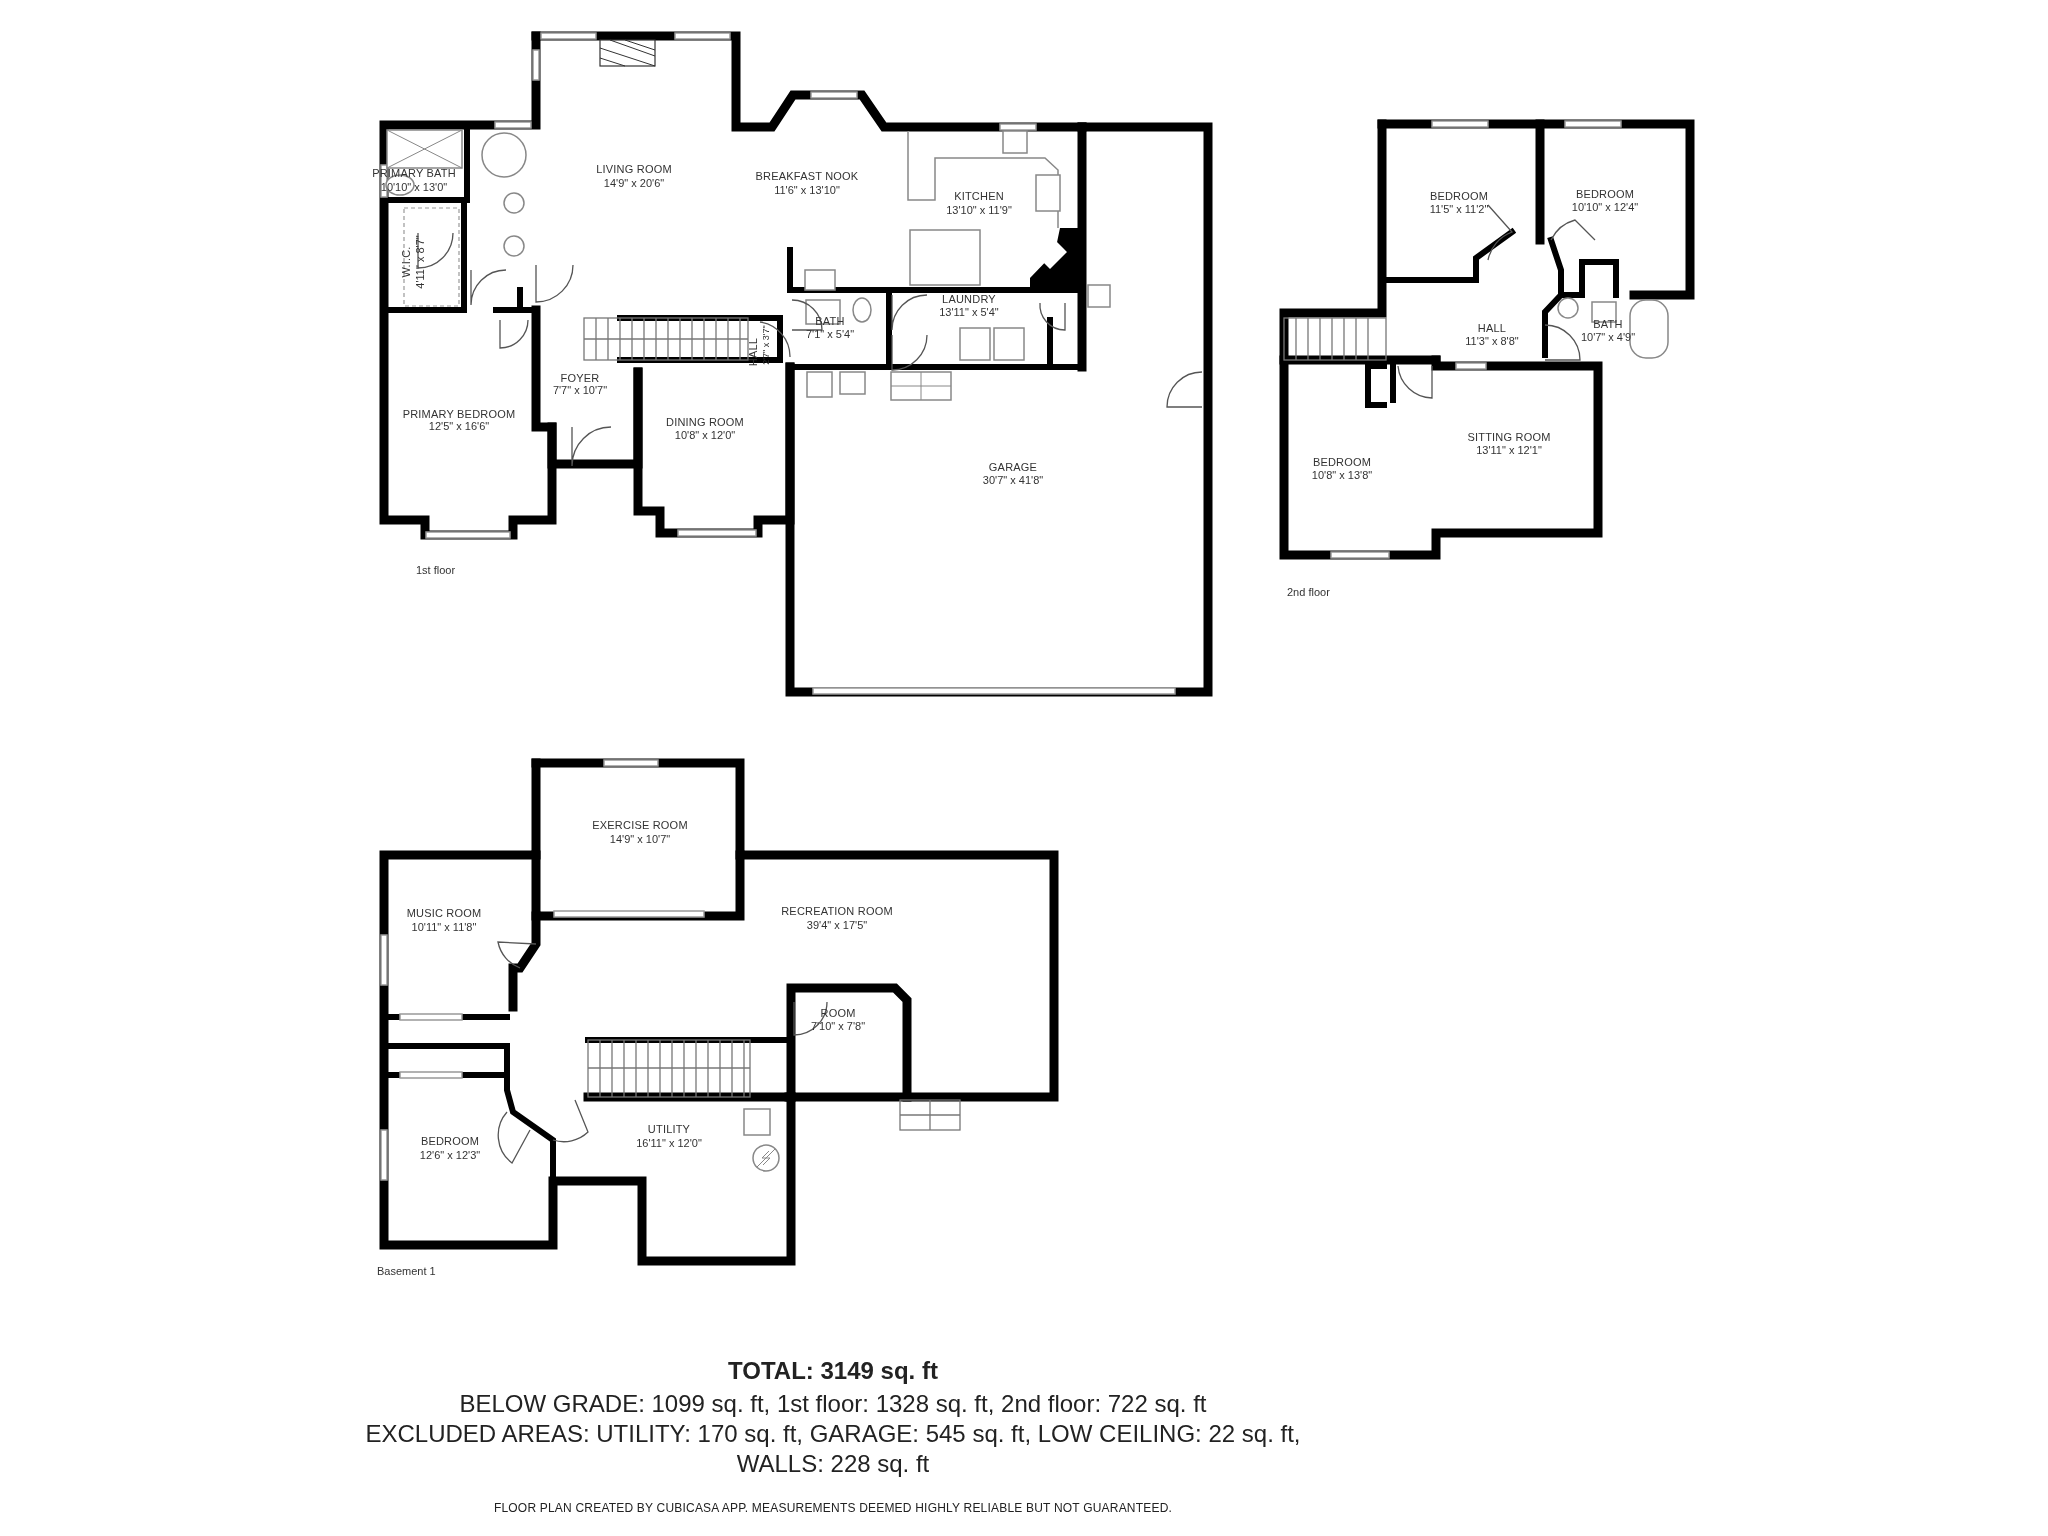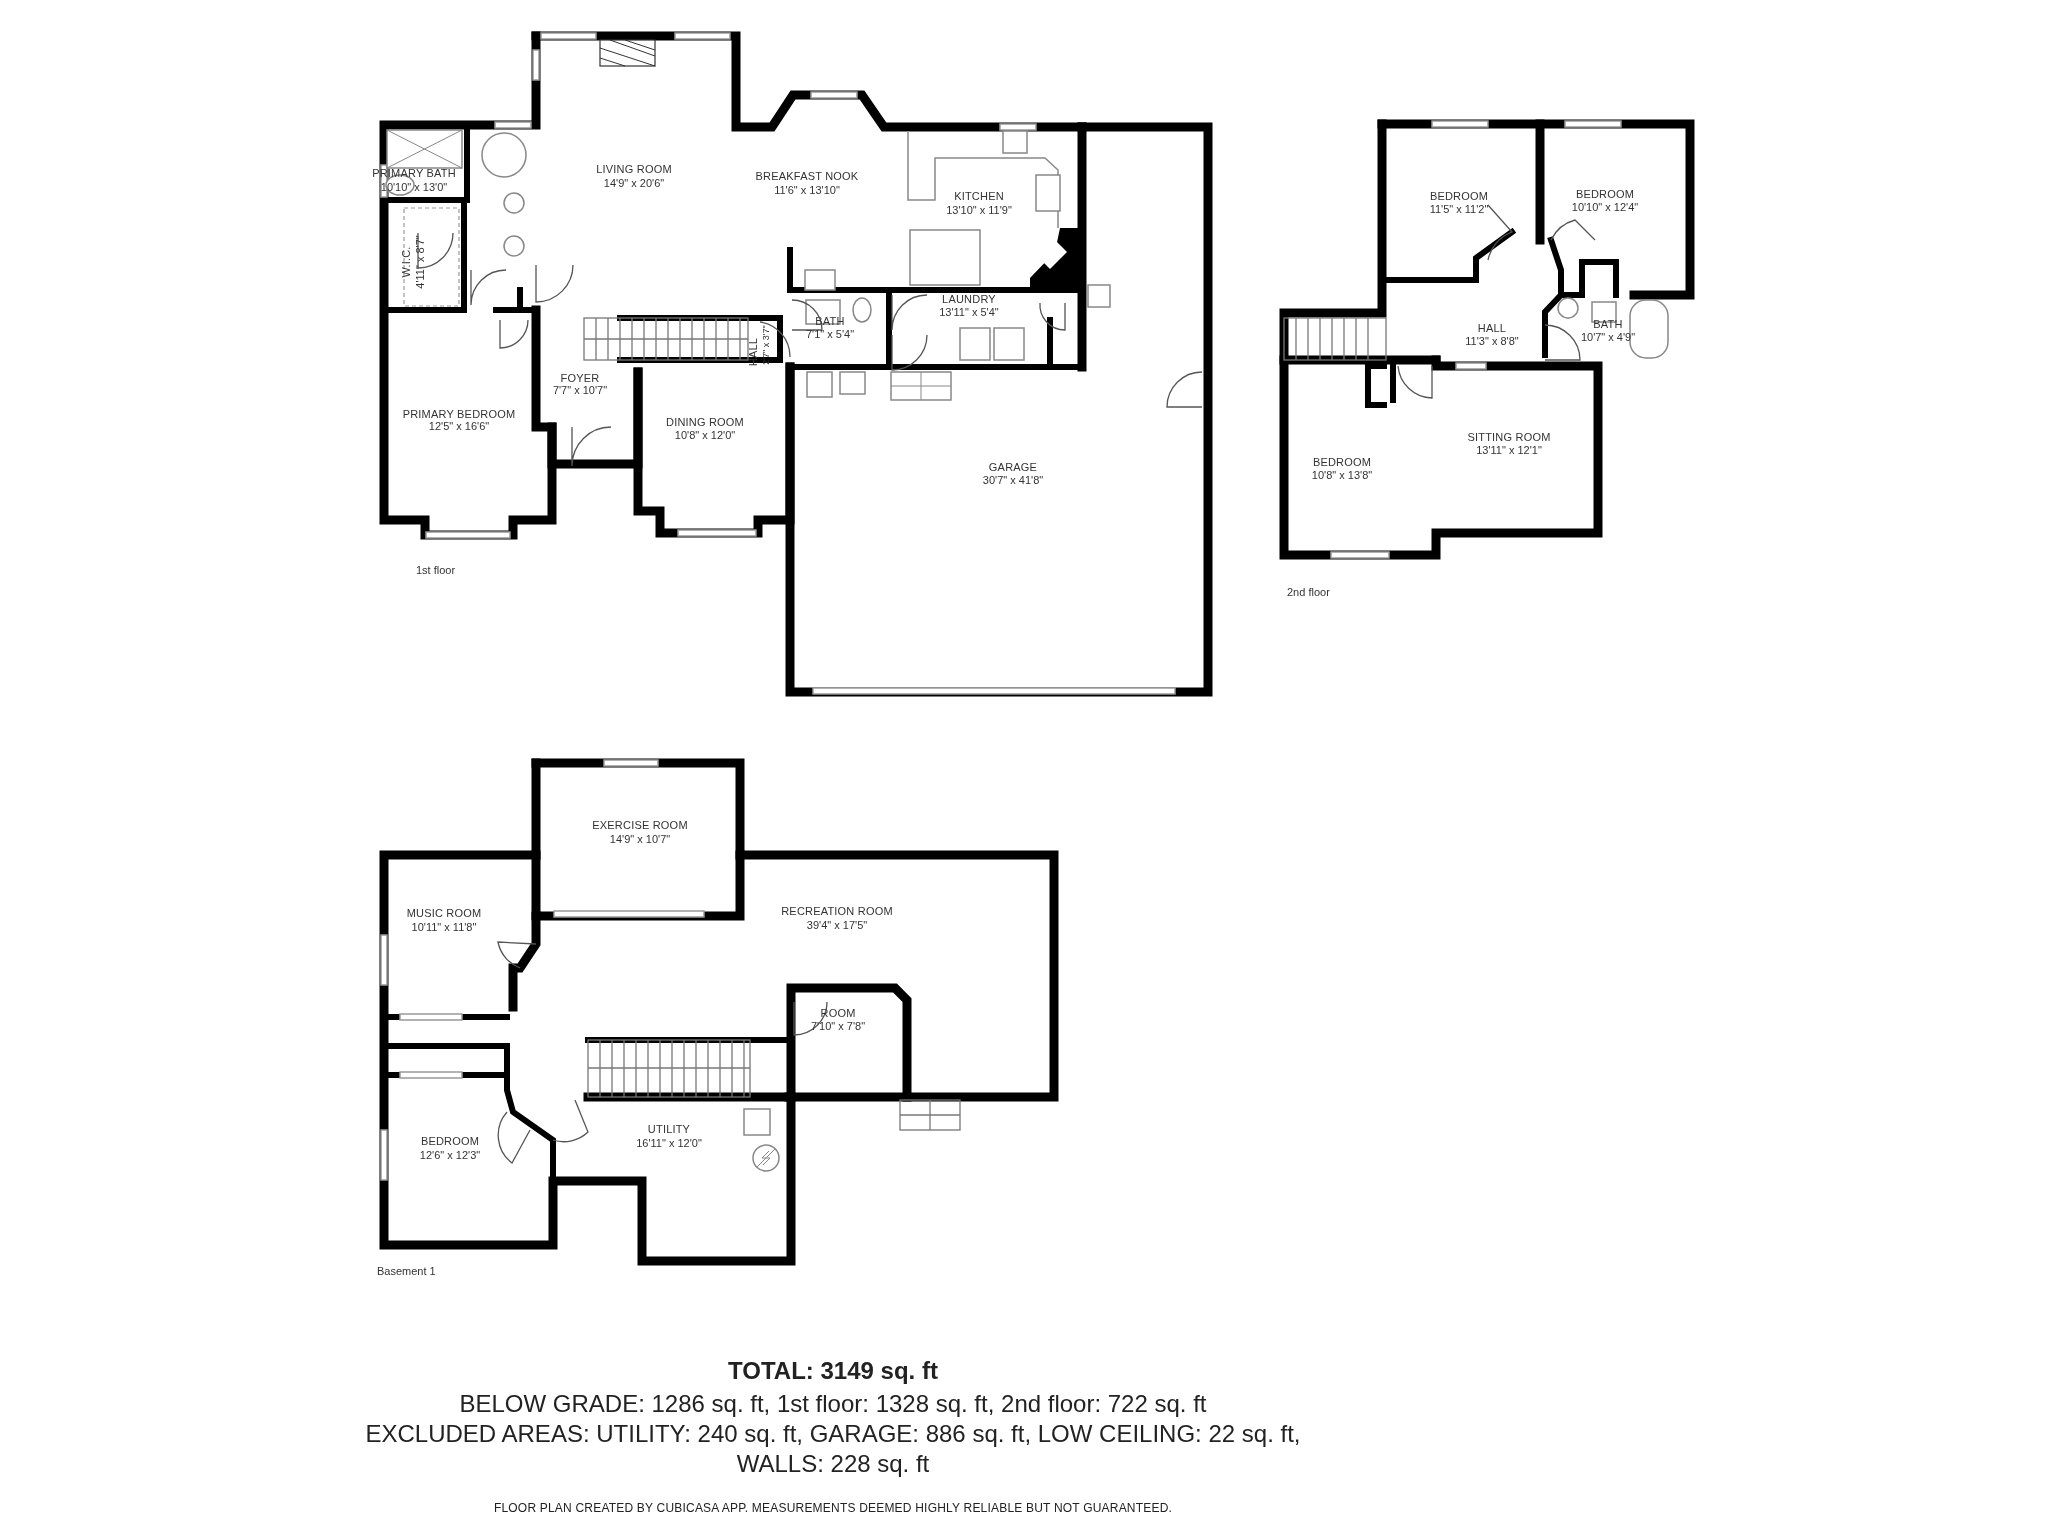--- a/index.html
+++ b/index.html
@@ -288,17 +288,17 @@
       <text class="room-dim" x="450" y="1159">12'6" x 12'3"</text>
       <text class="room-name" x="669" y="1133">UTILITY</text>
       <text class="room-dim" x="669" y="1147">16'11" x 12'0"</text>
       <text class="floor-label" x="377" y="1275">Basement 1</text>
     </g>
   </g>
 </svg>
 
 <div>
   <div class="line l-total">TOTAL: 3149 sq. ft</div>
-  <div class="line l-1">BELOW GRADE: 1286 sq. ft, 1st floor: 1328 sq. ft, 2nd floor: 722 sq. ft</div>
-  <div class="line l-2">EXCLUDED AREAS: UTILITY: 240 sq. ft, GARAGE: 886 sq. ft, LOW CEILING: 22 sq. ft,</div>
+  <div class="line l-1">BELOW GRADE: 1099 sq. ft, 1st floor: 1328 sq. ft, 2nd floor: 722 sq. ft</div>
+  <div class="line l-2">EXCLUDED AREAS: UTILITY: 170 sq. ft, GARAGE: 545 sq. ft, LOW CEILING: 22 sq. ft,</div>
   <div class="line l-3">WALLS: 228 sq. ft</div>
   <div class="line l-foot">FLOOR PLAN CREATED BY CUBICASA APP. MEASUREMENTS DEEMED HIGHLY RELIABLE BUT NOT GUARANTEED.</div>
 </div>
 
 </body></html>

